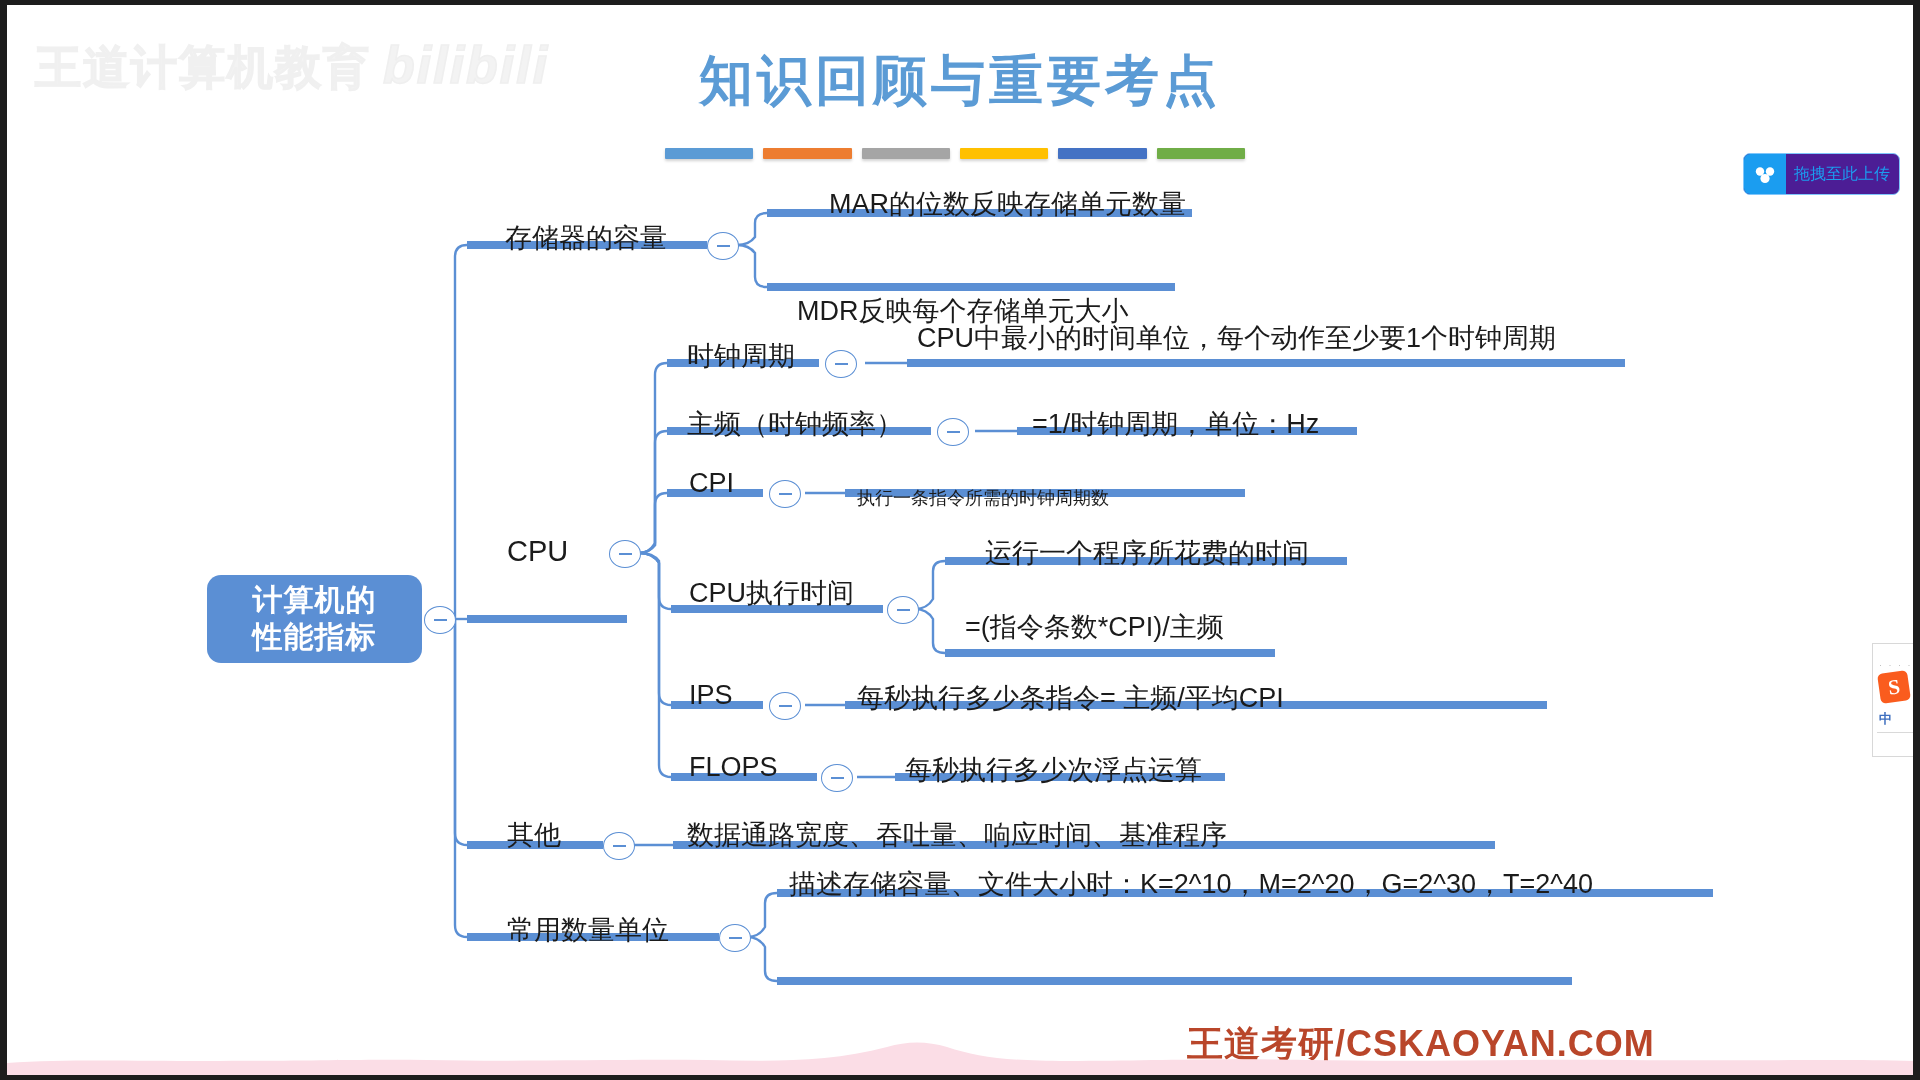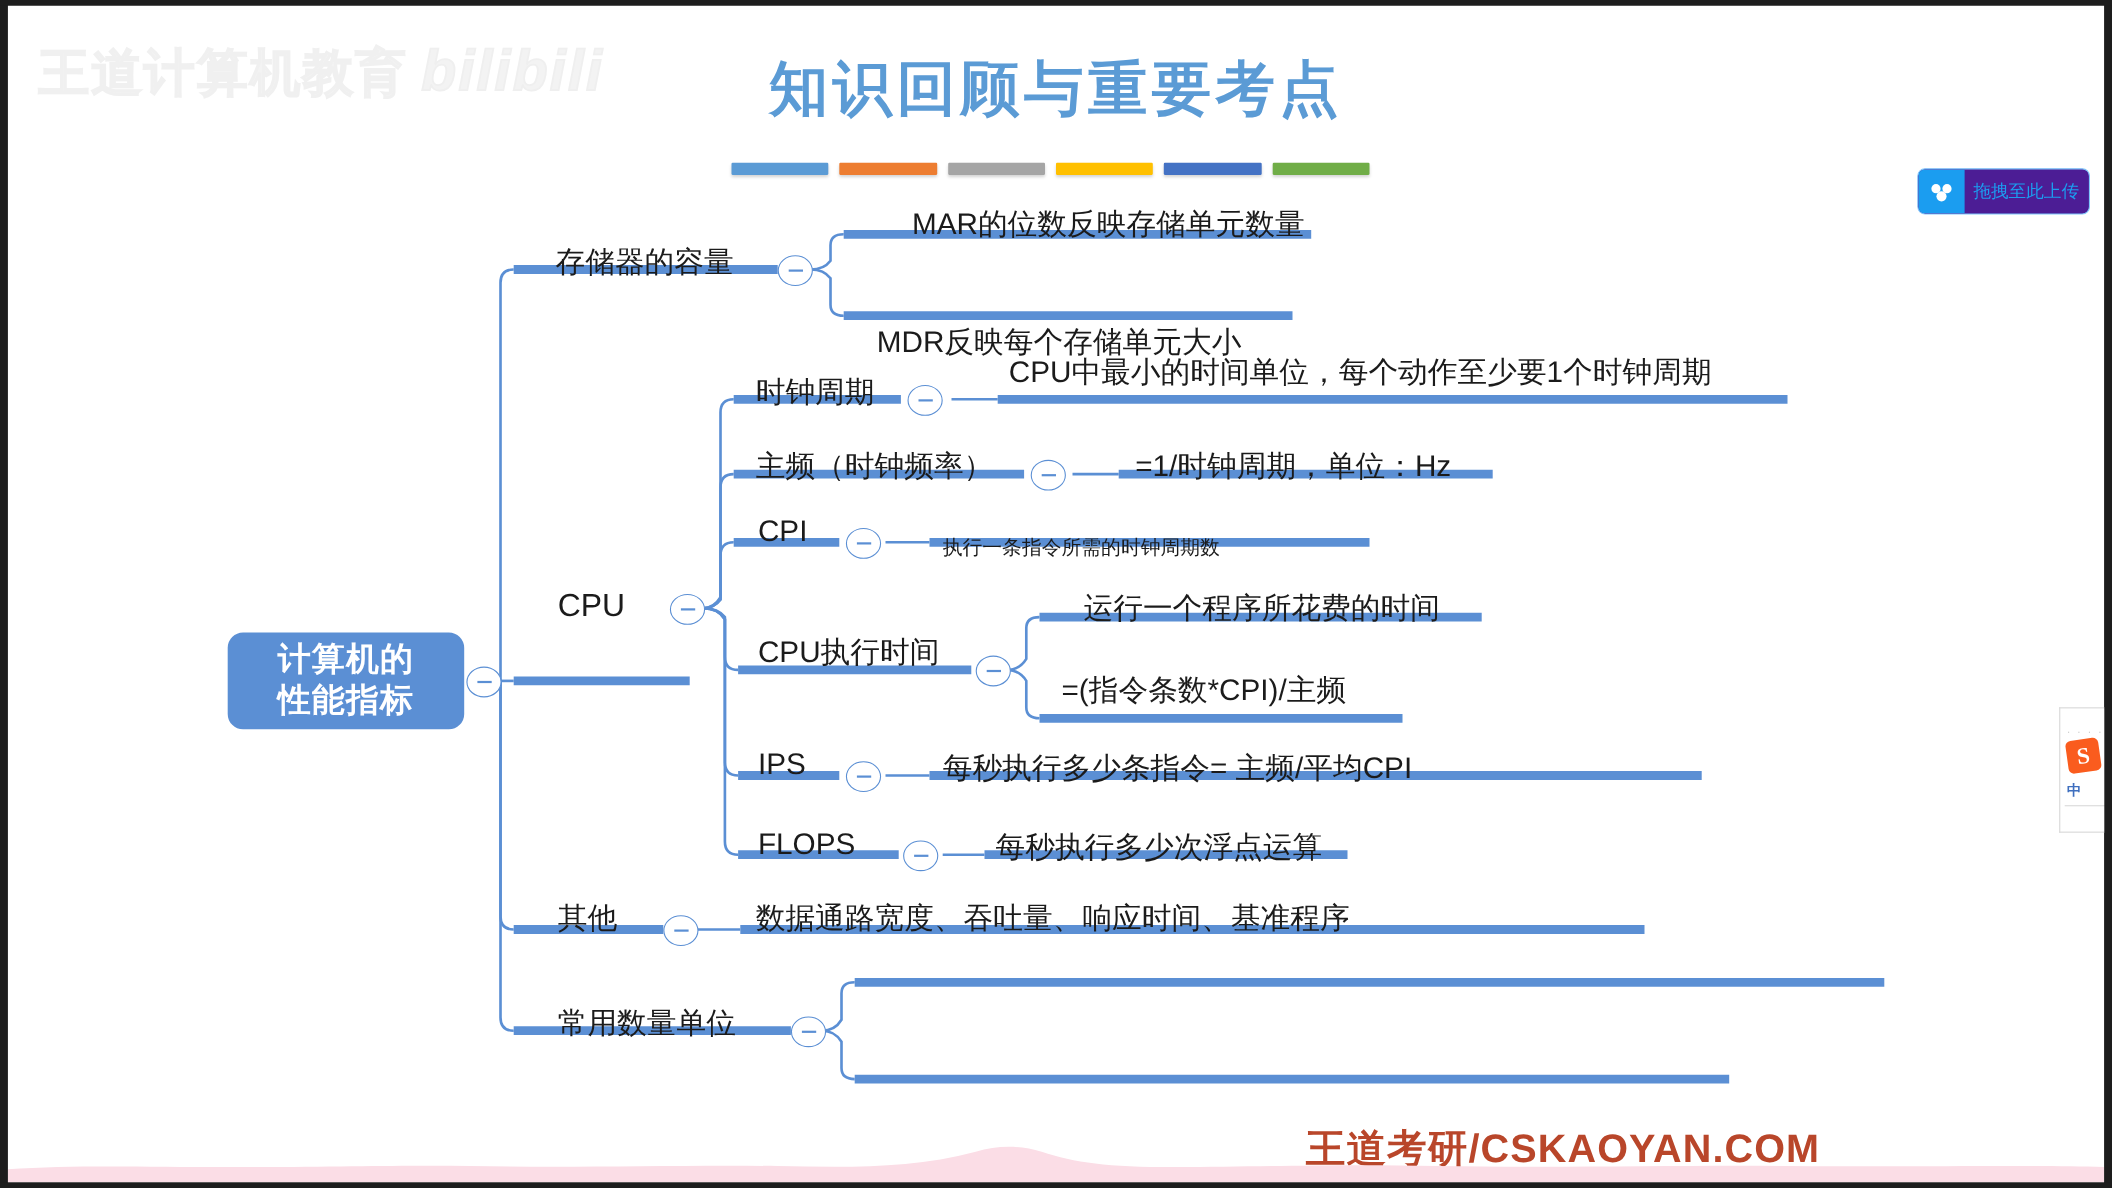--- a/index.html
+++ b/index.html
@@ -213,20 +213,21 @@
     <div class="node-label" style="left:682px;top:675px;font-size:27px;">IPS</div>
     <div class="node-label" style="left:850px;top:675px;font-size:27px;">每秒执行多少条指令= 主频/平均CPI</div>
 
     <div class="node-label" style="left:682px;top:747px;font-size:27px;">FLOPS</div>
     <div class="node-label" style="left:898px;top:747px;font-size:27px;">每秒执行多少次浮点运算</div>
 
     <div class="node-label" style="left:500px;top:812px;font-size:27px;">其他</div>
     <div class="node-label" style="left:680px;top:812px;font-size:27px;">数据通路宽度、吞吐量、响应时间、基准程序</div>
 
     <div class="node-label" style="left:500px;top:907px;font-size:27px;">常用数量单位</div>
+    <div class="node-label" style="left:782px;top:861px;font-size:27px;">描述存储容量、文件大小时：K=2^10，M=2^20，G=2^30，T=2^40</div>
 
     <div class="toggle" style="left:417px;top:601px;">
         <i></i>
       </div>
     <div class="toggle" style="left:700px;top:227px;">
         <i></i>
       </div>
     <div class="toggle" style="left:602px;top:535px;">
         <i></i>
       </div>

